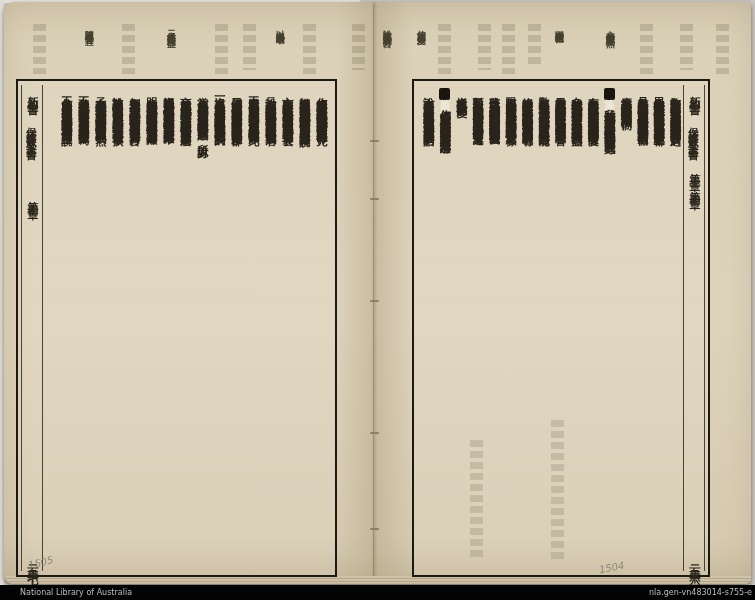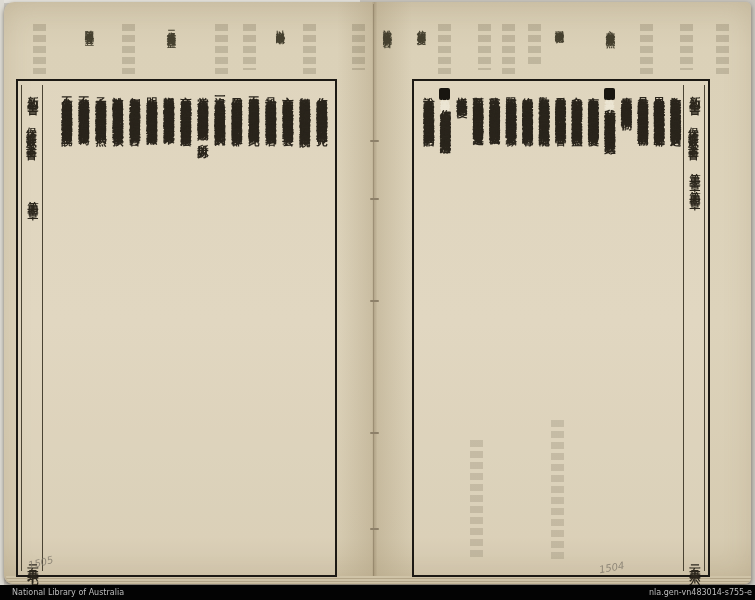--- a/index.html
+++ b/index.html
@@ -64,21 +64,21 @@
         filter:blur(.7px);}
   
   .pencil{position:absolute;color:#7e776a;font-family:"DejaVu Sans",sans-serif;
         font-size:10px;font-style:italic;opacity:.8;}
   .pencil-left{left:28px;top:557px;transform:rotate(-14deg);}
   .pencil-right{left:599px;top:562px;transform:rotate(-10deg);}
   
   .footer-bar{position:absolute;left:0;top:585px;width:755px;height:15px;background:#030303;
         display:flex;justify-content:space-between;align-items:center;
         font-family:"DejaVu Sans",sans-serif;font-size:8px;color:#bdbdbd;}
-  .footer-bar .lib{margin-left:12px;}
+  .footer-bar .lib{margin-left:20px;}
   .footer-bar .id{margin-right:3px;}
   
   .bed-top{position:absolute;left:0;top:0;width:360px;height:3px;background:#e4e2dc;}
   .bed-left{position:absolute;left:0;top:0;width:4px;height:586px;background:#dddbd4;}
 </style>
 </head>
 <body>
 
 <div class="stage">
   <div class="bed-top"></div>

